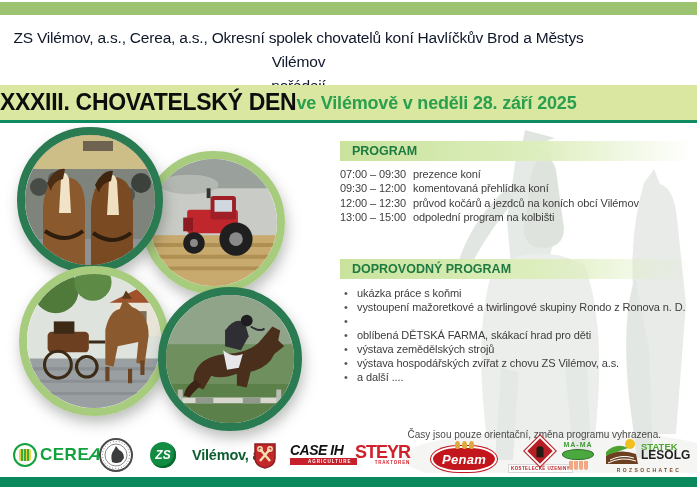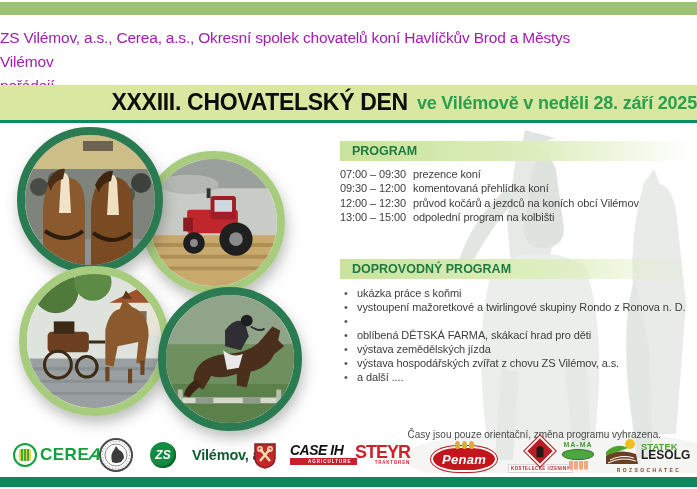--- a/index.html
+++ b/index.html
@@ -4,26 +4,26 @@
 <style>
   html,body{margin:0;padding:0;background:#fff;}
   .poster{position:relative;width:697px;height:489px;background:#fff;overflow:hidden;
           font-family:"Liberation Sans",sans-serif;color:#3f3f3f;}
 
   
   .top-strip{position:absolute;left:0;top:2px;width:697px;height:13px;background:#9cc372;}
   .bottom-strip{position:absolute;left:0;top:477px;width:697px;height:10px;background:#0a8a5c;}
 
   
-  .organizers{position:absolute;left:0;top:26px;width:597px;text-align:left;
-              font-size:15.5px;line-height:24px;color:#a21caf;letter-spacing:-0.2px;}
+  .organizers{position:absolute;left:0;top:26px;width:597px;text-align:center;
+              font-size:15.5px;line-height:24px;color:#0f172a;letter-spacing:-0.2px;}
 
   
   .banner{position:absolute;left:0;top:85px;width:697px;height:35px;background:#d9e7a1;
-          border-bottom:3px solid #0f8c61;display:flex;align-items:center;justify-content:flex-end;gap:9px;}
+          border-bottom:3px solid #0f8c61;display:flex;align-items:center;justify-content:flex-start;}
   .banner .title{font-size:23px;font-weight:800;color:#0d0d0d;letter-spacing:-0.3px;}
   .banner .subtitle{font-size:18px;font-weight:700;color:#2aa04f;letter-spacing:-0.2px;position:relative;top:1px;}
 
   
   .watermark{position:absolute;right:0;top:128px;width:300px;height:345px;z-index:0;opacity:.8;}
 
   
   .pc{position:absolute;border-radius:50%;overflow:hidden;box-shadow:2px 7px 14px rgba(60,70,60,.35);box-sizing:border-box;}
   .pc svg{display:block;width:100%;height:100%;}
   .pc1{left:17px;top:127px;width:146px;height:146px;border:8px solid #2a7a52;z-index:3;}
@@ -263,21 +263,21 @@
           <span class="dot">•</span>
         </div>
 
         <div class="bullet">
           <span class="dot">•</span>
           <span>oblíbená DĚTSKÁ FARMA, skákací hrad pro děti</span>
         </div>
 
         <div class="bullet">
           <span class="dot">•</span>
-          <span>výstava zemědělských jízda</span>
+          <span>výstava zemědělských strojů</span>
         </div>
 
         <div class="bullet">
           <span class="dot">•</span>
           <span>výstava hospodářských zvířat z chovu ZS Vilémov, a.s.</span>
         </div>
 
         <div class="bullet">
           <span class="dot">•</span>
           <span>a další ....</span>

